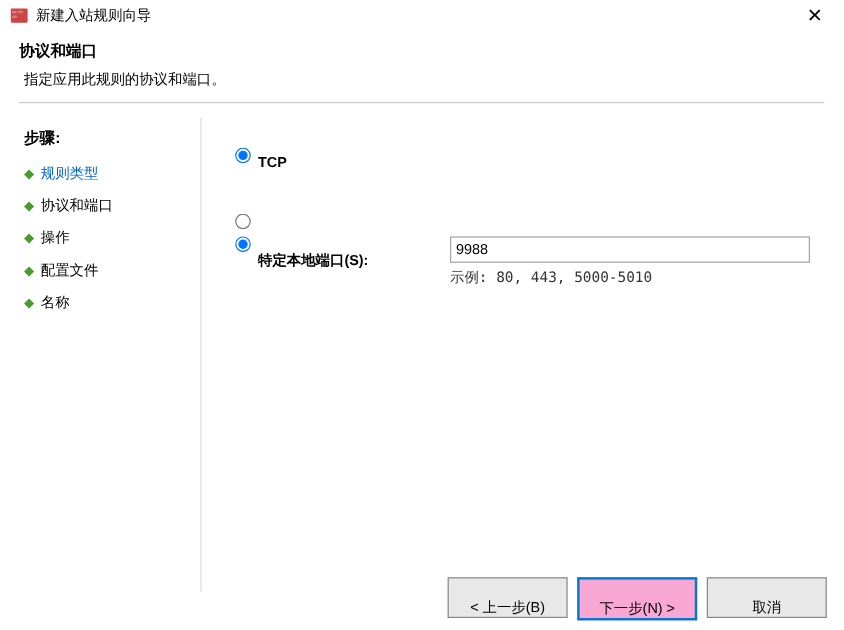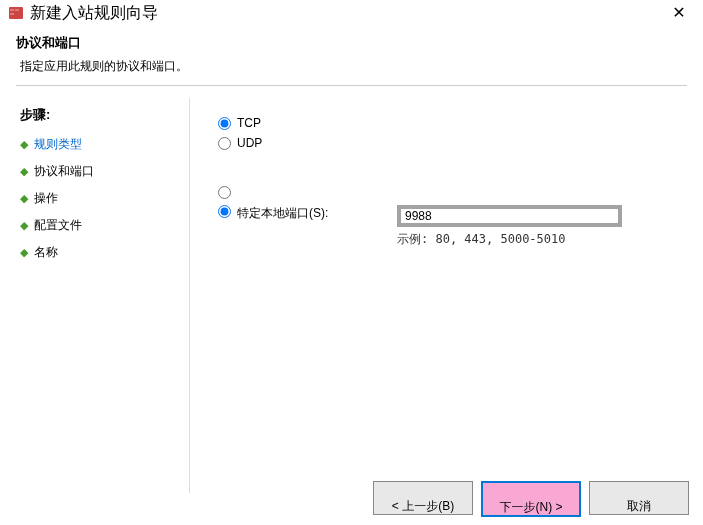--- a/index.html
+++ b/index.html
@@ -1,46 +1,46 @@
 <!DOCTYPE html>
 <html><head>
   <meta charset="utf-8">
   <style>
     * { box-sizing: border-box; margin: 0; padding: 0; }
     body { font-family: "Microsoft YaHei", "SimSun", sans-serif; font-size: 12px; background: #fff; width: 703px; height: 525px; position: relative; }
     
     .titlebar { display: flex; align-items: center; padding: 4px 8px; height: 26px; }
     .titlebar-icon { width: 16px; height: 16px; margin-right: 6px; }
-    .titlebar-title { flex: 1; font-size: 16px; }
+    .titlebar-title { flex: 1; font-size: 12px; }
     .close-btn { width: 32px; height: 20px; text-align: center; font-size: 16px; cursor: pointer; }
     
     .header { padding: 8px 16px 12px 16px; }
     .header-title { font-size: 13px; font-weight: bold; margin-bottom: 6px; }
     .header-subtitle { font-size: 12px; margin-left: 4px; }
     .header-divider { border: none; border-top: 1px solid #ccc; margin-top: 10px; }
     
     .content { display: flex; height: 395px; }
     .sidebar { width: 190px; padding: 8px 20px; border-right: 1px solid #ddd; }
     .sidebar-title { font-weight: bold; font-size: 13px; margin-bottom: 12px; }
     .step-item { display: flex; align-items: center; margin-bottom: 10px; cursor: pointer; }
     .step-arrow { width: 14px; color: #4a9b2e; font-size: 11px; }
     .step-label { font-size: 12px; }
     .step-completed .step-label { color: #0066cc; }
     
     .main { flex: 1; padding: 18px 28px; }
     .question { font-size: 12px; margin-bottom: 14px; }
     .radio-group { margin-bottom: 8px; }
     .radio-row { display: flex; align-items: center; margin-bottom: 6px; }
     .radio-row label { margin-left: 6px; font-size: 12px; }
-    .radio-row.bold label { font-weight: normal; }
+    .radio-row.bold label { font-weight: bold; margin-top: 12px; }
     
     .section2 { margin-top: 36px; }
     .port-row { display: flex; align-items: flex-start; margin-bottom: 6px; }
     .port-input-wrap { margin-left: 20px; }
-    .port-input { width: 225px; height: 22px; border: 4px solid #a3a3a3; padding: 2px 4px; font-size: 12px; }
+    .port-input { width: 300px; height: 22px; border: 1px solid #a3a3a3; padding: 2px 4px; font-size: 12px; }
     .example { font-size: 12px; color: #333; margin-top: 4px; font-family: "SimSun", monospace; }
     
     .footer { position: absolute; bottom: 8px; right: 14px; display: flex; gap: 8px; }
     .btn { min-width: 100px; height: 24px; border: 1px solid #888; background: #e8e8e8; font-size: 12px; cursor: pointer; padding: 16px 10px; }
     .btn-primary { border: 2px solid #0078d7; background: #f9a8d4; }
     
     input[type="radio"] { width: 13px; height: 13px; }
   </style>
 </head>
 <body>
@@ -90,24 +90,20 @@
         </div>
       </div>
   </div>
 
   <div class="main">
     <div class="radio-group">
       <div class="radio-row bold">
         <input type="radio" name="proto" checked="" style="">
         <label>TCP</label>
       </div>
-      <div class="radio-row bold">
-        <input type="radio" name="proto" style="">
-        <label>UDP</label>
-      </div>
     </div>
 
     <div class="section2">
       <div class="radio-group">
         <div class="radio-row bold">
           <input type="radio" name="port" style="">
         </div>
         <div class="radio-row bold port-row">
           <input type="radio" name="port" checked="" style="">
           <label style="width:140px">特定本地端口(S):</label>

